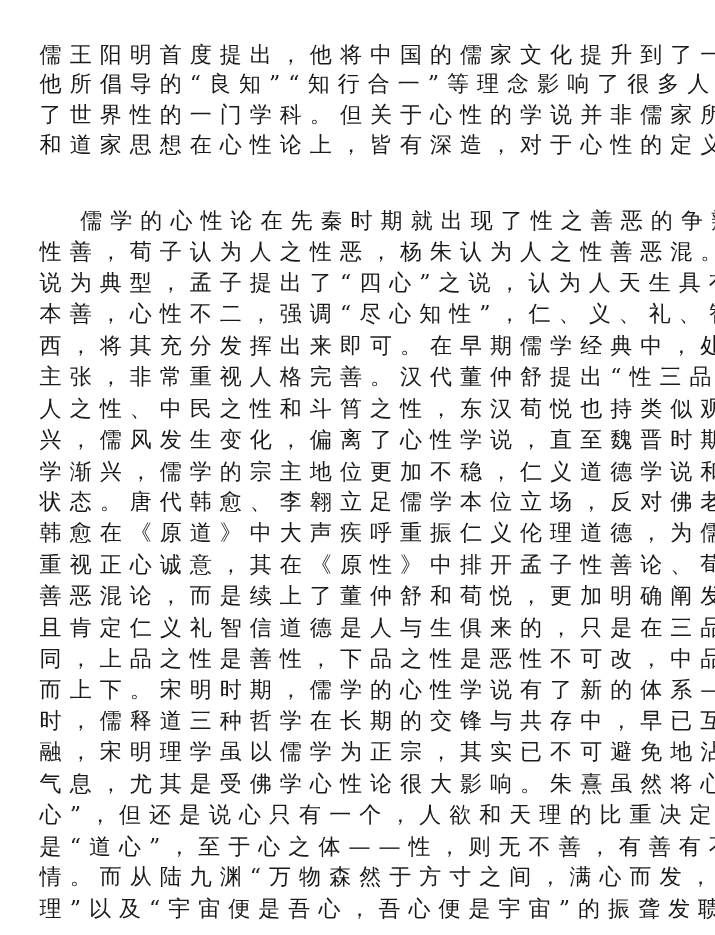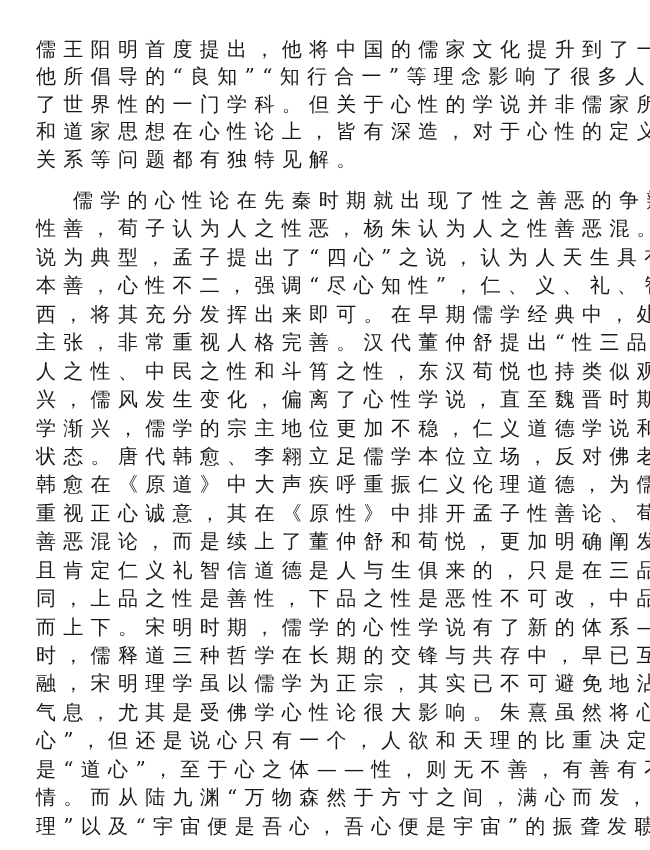--- a/index.html
+++ b/index.html
@@ -45,21 +45,20 @@
 </style>
 </head>
 <body>
 
 <div class="page">
   <div class="para" id="para-1">
     <span class="line">儒王阳明首度提出，他将中国的儒家文化提升到了一个新的学术高度。</span>
     <span class="line">他所倡导的“良知”“知行合一”等理念影响了很多人，由此，“心学”成为</span>
     <span class="line">了世界性的一门学科。但关于心性的学说并非儒家所独有，儒学、佛学</span>
     <span class="line">和道家思想在心性论上，皆有深造，对于心性的定义、心性二者之间的</span>
-    <span class="line">关系等问题都有独特见解。</span>
   </div>
 
   <div class="para" id="para-2">
     <span class="line indent">儒学的心性论在先秦时期就出现了性之善恶的争辩，孟子认为人之</span>
     <span class="line">性善，荀子认为人之性恶，杨朱认为人之性善恶混。尤以孟子的心性学</span>
     <span class="line">说为典型，孟子提出了“四心”之说，认为人天生具有的四心决定了人性</span>
     <span class="line">本善，心性不二，强调“尽心知性”，仁、义、礼、智是人心中本有的东</span>
     <span class="line">西，将其充分发挥出来即可。在早期儒学经典中，处处可见正心诚意的</span>
     <span class="line">主张，非常重视人格完善。汉代董仲舒提出“性三品论”，把人性分为圣</span>
     <span class="line">人之性、中民之性和斗筲之性，东汉荀悦也持类似观点。因汉代经学大</span>

